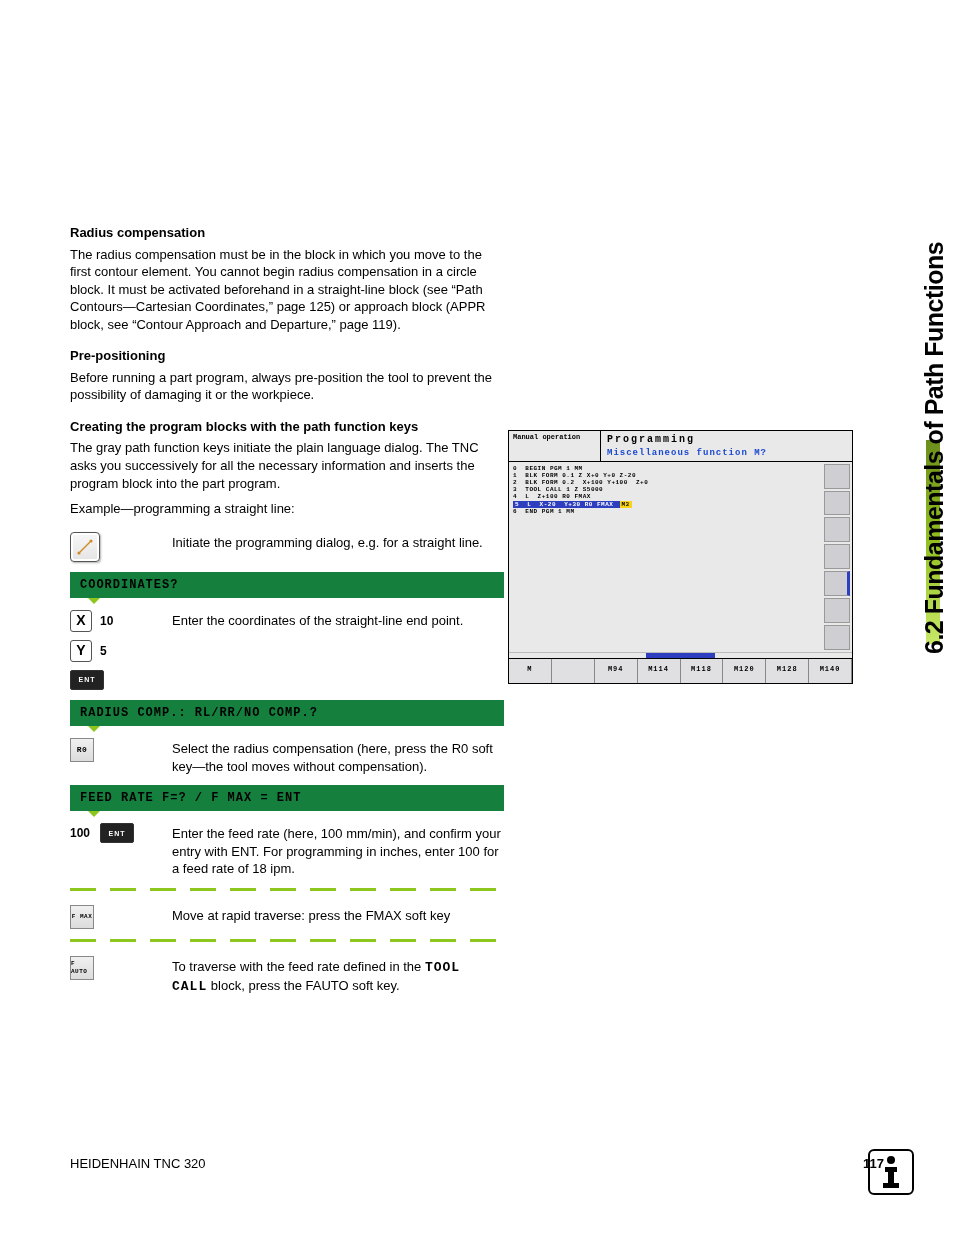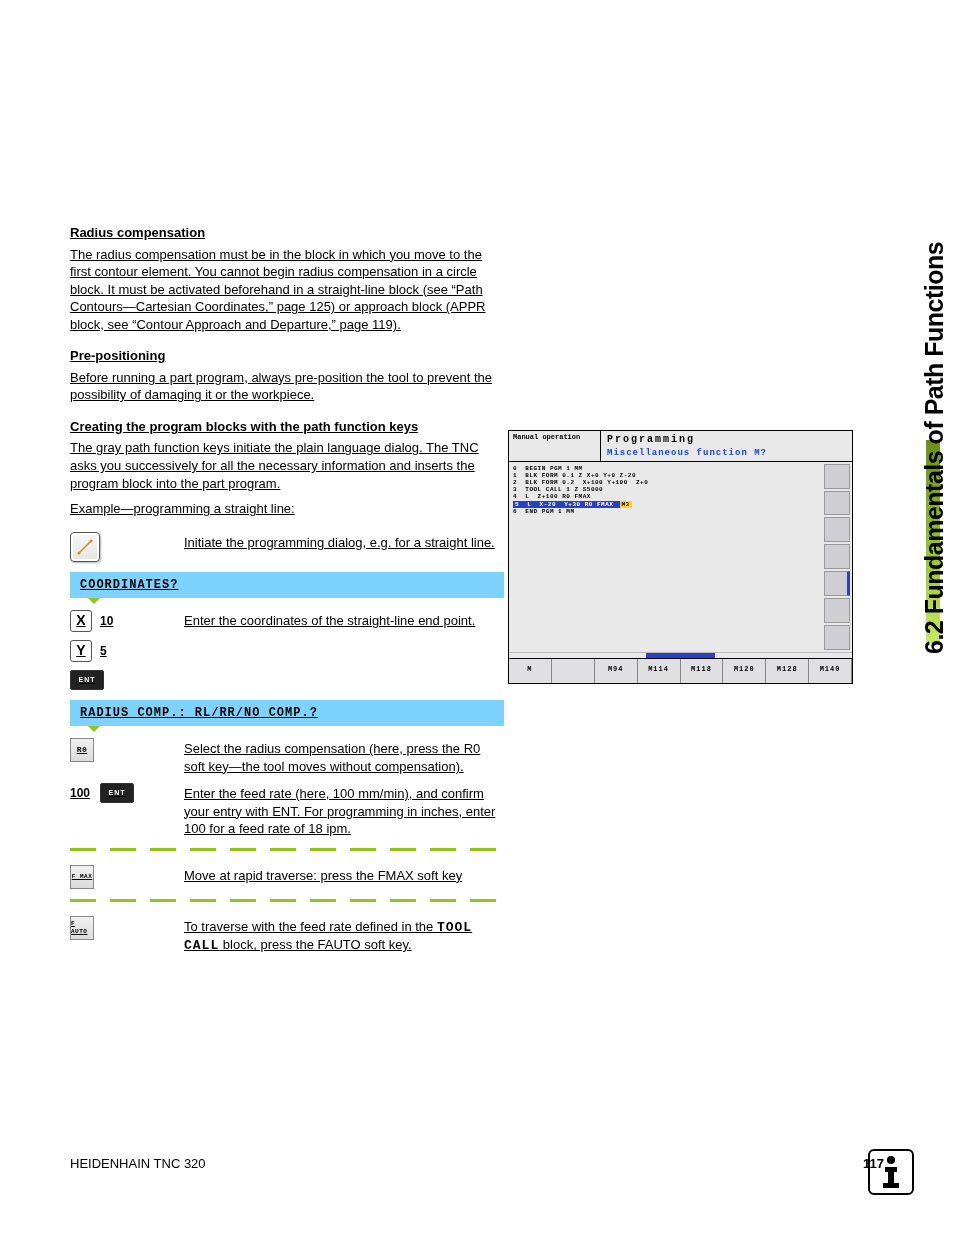--- a/index.html
+++ b/index.html
@@ -39,21 +39,20 @@
   .side-accent {
     position: absolute;
     right: 14px;
     top: 440px;
     width: 14px;
     height: 204px;
     background: linear-gradient(to bottom, #6c8d1d 0%, #92c020 50%, #c8e868 100%);
   }
   .left-col {
     width: 434px;
-    text-decoration: underline;
   }
   h4 {
     font-size: 13px;
     font-weight: bold;
     margin-bottom: 4px;
   }
   .sect { margin-bottom: 14px; }
   p { margin-bottom: 8px; }
   .step-row {
     display: flex;
@@ -64,21 +63,20 @@
   .step-key-col {
     width: 84px;
     flex: 0 0 84px;
     display: flex;
     align-items: center;
     gap: 8px;
   }
   .step-text {
     flex: 1;
     padding-top: 2px;
-    margin-left: 12px;
   }
   .hardkey {
     width: 30px; height: 30px;
     border: 1px solid #555;
     border-radius: 4px;
     background: linear-gradient(#f8f8f8,#e4e4e4);
     display: flex; align-items: center; justify-content: center;
     box-shadow: inset 0 0 0 2px #fff, 1px 1px 2px rgba(0,0,0,.3);
   }
   .hardkey-sm {
@@ -105,21 +103,21 @@
     width: 24px; height: 24px;
     border: 1px solid #888;
     background: linear-gradient(#f0f0f0,#dcdcdc);
     font-size: 6px;
     font-weight: bold;
     display: flex; align-items: center; justify-content: center;
     letter-spacing: 0.5px;
     font-family: "Courier New", monospace;
   }
   .prompt-bar {
-    background: #7dd3fc;
+    background: #15803d;
     padding: 5px 10px;
     margin: 10px 0 12px 0;
     font-family: "Courier New", monospace;
     font-weight: bold;
     font-size: 12px;
     letter-spacing: 1px;
     position: relative;
   }
   .prompt-bar::after{
     content:"";
@@ -297,20 +295,21 @@
 
     <div class="prompt-bar">RADIUS COMP.: RL/RR/NO COMP.?</div>
 
     <div class="step-row">
       <div class="step-key-col">
         <div class="softkey" style="font-size:8px;">R0</div>
       </div>
       <div class="step-text">Select the radius compensation (here, press the R0 soft key—the tool moves without compensation).</div>
     </div>
 
+    <div class="prompt-bar">FEED RATE F=? / F MAX = ENT</div>
 
     <div class="step-row">
       <div class="step-key-col" style="gap:10px;">
         <span class="coord-num">100</span>
         <div class="ent-key">ENT</div>
       </div>
       <div class="step-text">Enter the feed rate (here, 100 mm/min), and confirm your entry with ENT. For programming in inches, enter 100 for a feed rate of 18 ipm.</div>
     </div>
 
     <div class="dash-sep"></div>

